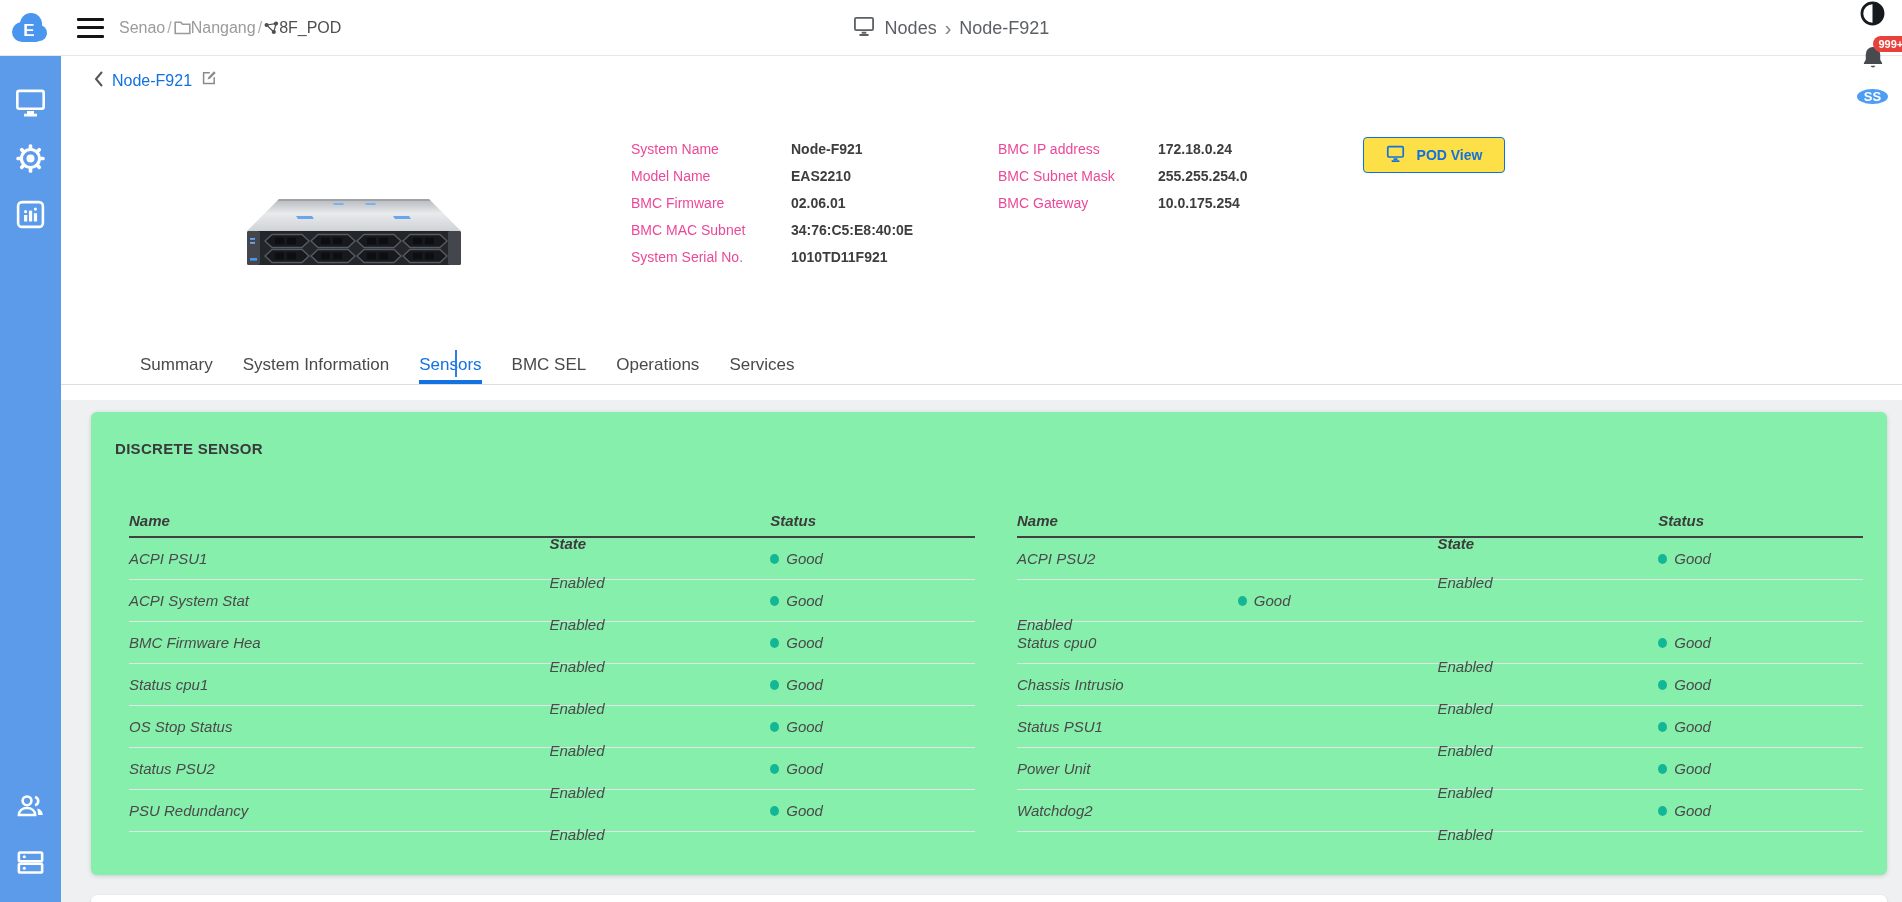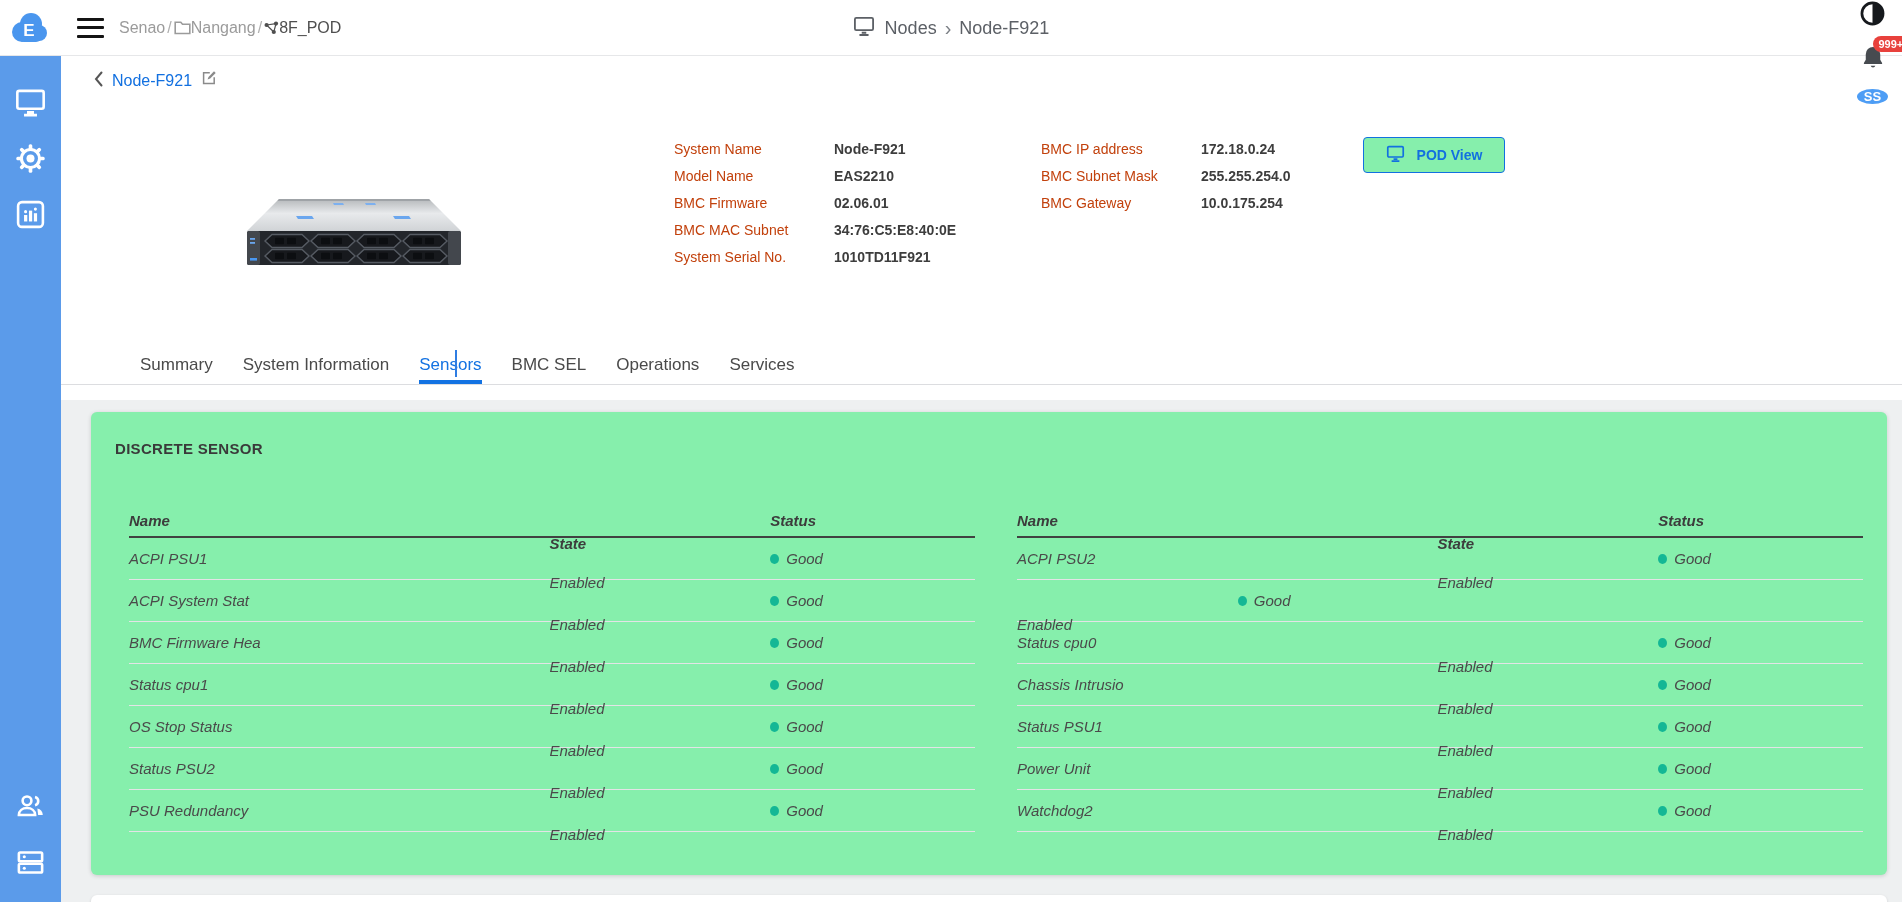--- a/index.html
+++ b/index.html
@@ -40,25 +40,25 @@
   .back-row { position:absolute; top:15px; left:33px; display:flex; align-items:center; gap:9px; }
   .back-link { color:#1270e0; font-size:16px; cursor:pointer; }
   .edit-ic { margin-top:-3px; cursor:pointer; }
 
   .server-img { position:absolute; top:133px; left:180px; width:225px; height:80px; }
 
   .info-col { position:absolute; top:79px; font-size:14px; }
   .info-col.left { left:570px; }
   .info-col.right { left:937px; }
   .info-row { display:flex; height:27px; align-items:center; }
-  .info-label { width:160px; color:#c2410c;margin-left:43px; }
+  .info-label { width:160px; color:#ec4899; }
   .info-value { color:#3d3d3d; font-weight:bold; }
 
   .pod-btn { position:absolute; top:81px; left:1302px; width:142px; height:36px; border:1px solid #1270e0;
-             border-radius:4px; background:#86efac; display:flex; align-items:center; justify-content:center;
+             border-radius:4px; background:#fde047; display:flex; align-items:center; justify-content:center;
              gap:12px; color:#1270e0; font-size:14px; font-weight:bold; cursor:pointer; }
 
   .tabs { position:absolute; top:299px; left:48px; display:flex; gap:30px; font-size:17px; color:#4a4a4a;margin-left:31px; }
   .tab { line-height:20px; padding-bottom:5px; cursor:pointer; position:relative; }
   .tab.active { color:#1372e2; border-bottom:4px solid #1372e2; }
   .tab .caret { position:absolute; left:58%; top:-5px; width:2px; height:27px; background:#2f7de2; }
   .tab-divider { position:absolute; top:328px; left:0; width:100%; height:1px; background:#dcdde0; }
 
   
   .card { position:absolute; top:356px; left:30px; width:1796px; height:463px; background:#86efac;

